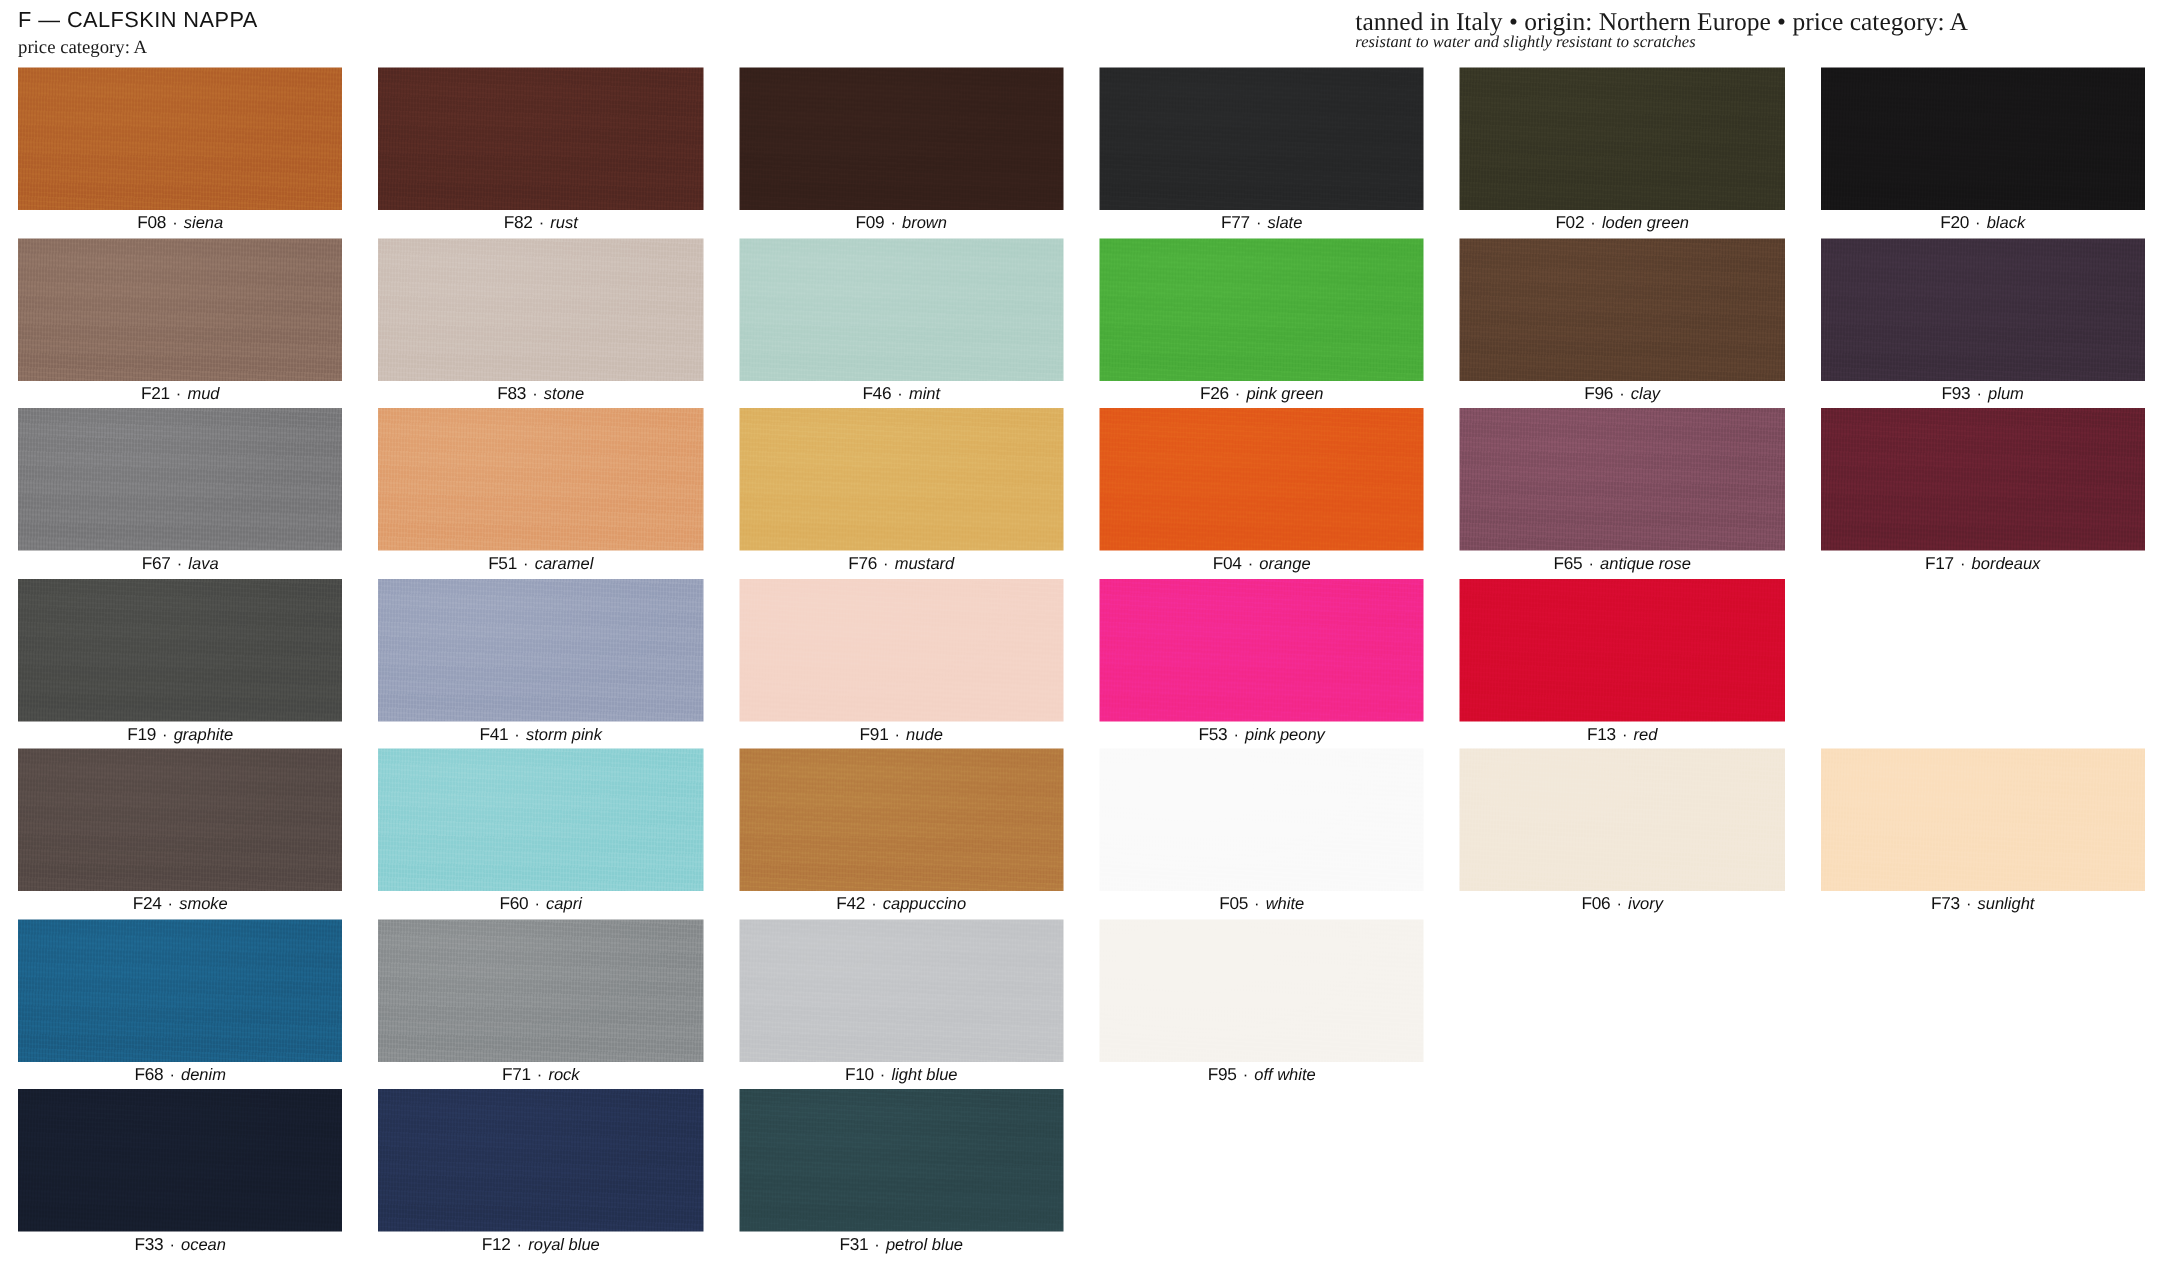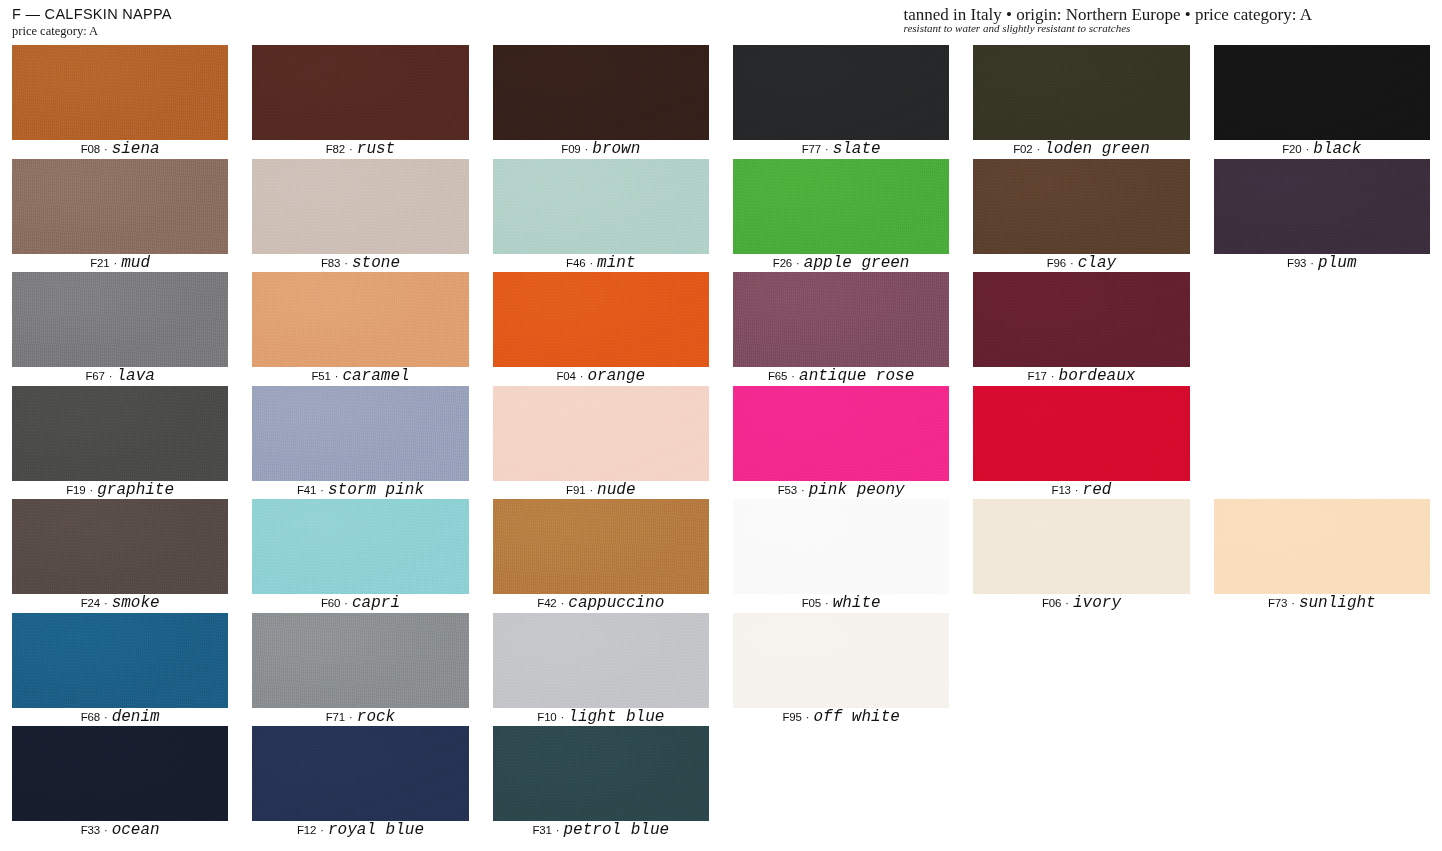--- a/index.html
+++ b/index.html
@@ -126,23 +126,23 @@
     font-family: "Liberation Sans", sans-serif;
     font-size: 11.5px;
     letter-spacing: -0.2px;
   }
   .sep {
     font-family: "Liberation Sans", sans-serif;
     font-size: 11px;
     padding: 0 1px;
   }
   .name {
-    font-family: Liberation Mono, monospace;
+    font-family: Liberation Sans, sans-serif;
     font-style: italic;
-    font-size: 16px;
+    font-size: 11px;
   }
 </style>
 </head>
 <body>
 
 <div class="header">
   <div class="header-left">
     <div class="card-title">F — CALFSKIN NAPPA</div>
     <div class="card-subtitle">price category: A</div>
   </div>
@@ -187,41 +187,45 @@
       <div class="cell">
         <div class="swatch" style="background: rgb(205, 191, 182);"></div>
         <div class="cell-label"><span class="code">F83</span><span class="sep"> · </span><span class="name">stone</span></div>
       </div>
       <div class="cell">
         <div class="swatch" style="background: rgb(178, 209, 200);"></div>
         <div class="cell-label"><span class="code">F46</span><span class="sep"> · </span><span class="name">mint</span></div>
       </div>
       <div class="cell">
         <div class="swatch" style="background: rgb(74, 173, 58);"></div>
-        <div class="cell-label"><span class="code">F26</span><span class="sep"> · </span><span class="name">apple green</span></div>
+        <div class="cell-label"><span class="code">F26</span><span class="sep"> · </span><span class="name">pink green</span></div>
       </div>
       <div class="cell">
         <div class="swatch" style="background: rgb(91, 64, 46);"></div>
         <div class="cell-label"><span class="code">F96</span><span class="sep"> · </span><span class="name">clay</span></div>
       </div>
       <div class="cell">
         <div class="swatch" style="background: rgb(60, 46, 61);"></div>
         <div class="cell-label"><span class="code">F93</span><span class="sep"> · </span><span class="name">plum</span></div>
       </div>
     </div>
     <div class="grid-row">
       <div class="cell">
         <div class="swatch" style="background: rgb(122, 122, 124);"></div>
         <div class="cell-label"><span class="code">F67</span><span class="sep"> · </span><span class="name">lava</span></div>
       </div>
       <div class="cell">
         <div class="swatch" style="background: rgb(224, 160, 112);"></div>
         <div class="cell-label"><span class="code">F51</span><span class="sep"> · </span><span class="name">caramel</span></div>
       </div>
       <div class="cell">
+        <div class="swatch" style="background: rgb(221, 177, 96);"></div>
+        <div class="cell-label"><span class="code">F76</span><span class="sep"> · </span><span class="name">mustard</span></div>
+      </div>
+      <div class="cell">
         <div class="swatch" style="background: rgb(226, 88, 25);"></div>
         <div class="cell-label"><span class="code">F04</span><span class="sep"> · </span><span class="name">orange</span></div>
       </div>
       <div class="cell">
         <div class="swatch" style="background: rgb(126, 77, 95);"></div>
         <div class="cell-label"><span class="code">F65</span><span class="sep"> · </span><span class="name">antique rose</span></div>
       </div>
       <div class="cell">
         <div class="swatch" style="background: rgb(100, 32, 47);"></div>
         <div class="cell-label"><span class="code">F17</span><span class="sep"> · </span><span class="name">bordeaux</span></div>

